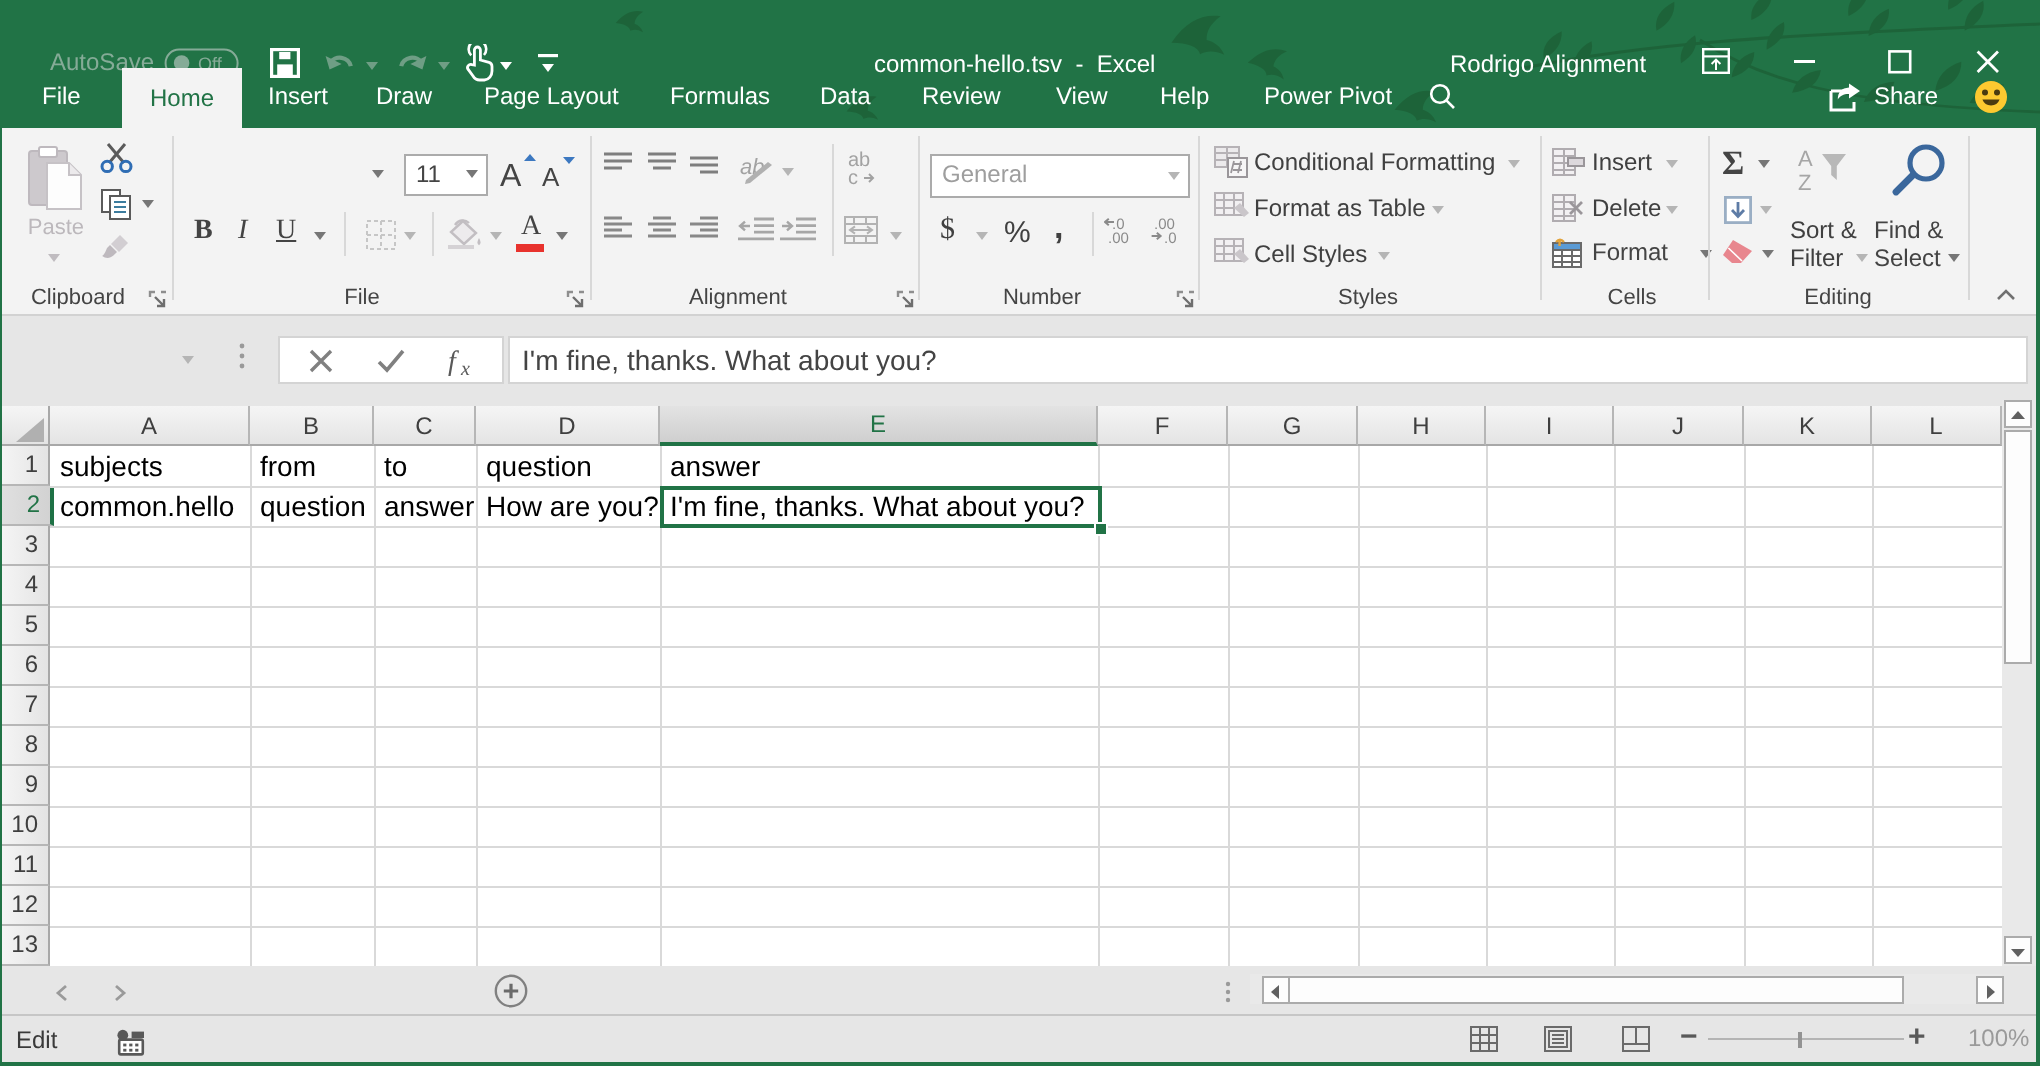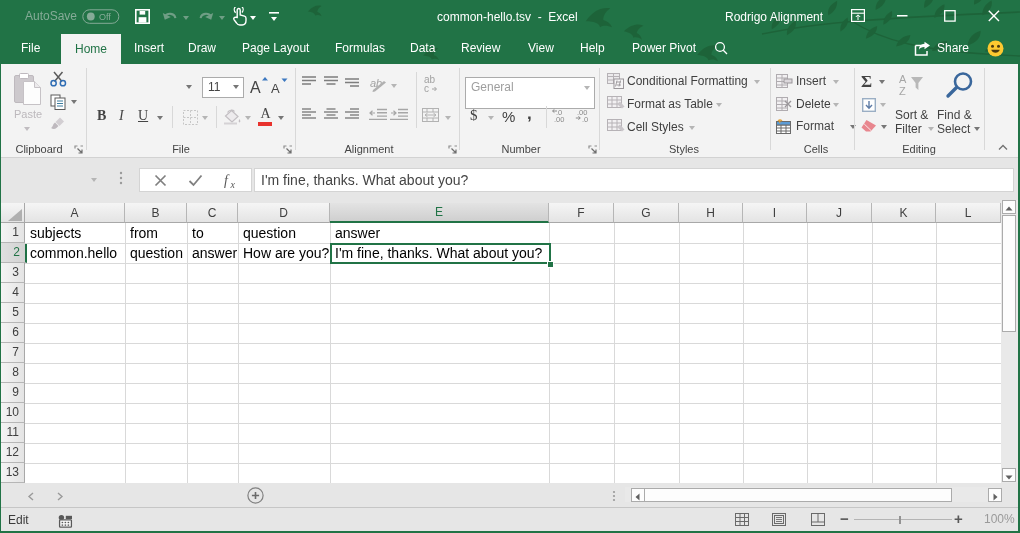--- a/index.html
+++ b/index.html
@@ -1,20 +1,20 @@
 <!DOCTYPE html>
 <html><head>
 <meta charset="utf-8">
 <style>
 *{margin:0;padding:0;box-sizing:border-box}
 html,body{width:1020px;height:533px;overflow:hidden}
 body{font-family:"Liberation Sans",sans-serif;position:relative;background:#fff;-webkit-font-smoothing:antialiased}
 .abs{position:absolute}
 
-#titlebar{left:0;top:0;width:1020px;height:33px}
+#titlebar{left:0;top:15px;width:1020px;height:33px}
 #tabrow{left:0;top:33px;width:1020px;height:31px}
 .ttxt{position:absolute;color:#fff;font-size:12px;white-space:nowrap}
 .mut{color:#85ab97}
 
 .tab{position:absolute;top:0;height:31px;line-height:31px;color:#fff;font-size:12px;white-space:nowrap}
 #hometab{position:absolute;left:61px;top:1px;width:60px;height:30px;background:#f3f3f3;color:#217346;font-size:12px;text-align:center;line-height:30px}
 
 #ribbon{left:0;top:64px;width:1020px;height:94px;background:#f3f3f3;border-bottom:1px solid #d2d2d2}
 .gdiv{position:absolute;top:4px;height:82px;width:1px;background:#d8d8d8}
 .glabel{position:absolute;top:79px;width:100px;text-align:center;font-size:11px;color:#444}
@@ -275,21 +275,21 @@
       <path d="M3.5 7 h10 m-8-1.8 L3 7 l2.5 1.8 M11.5 5.2 L14 7 l-2.5 1.8" stroke="#b2b2b2" fill="none"></path>
     </svg>
   <div class="car dis" style="left:445px;top:52px"></div>
   <div class="glabel" style="left:319px">Alignment</div>
   <svg class="launch" style="left:448px" width="10" height="10">
       <path d="M1 3.5 V1 h2.5 M6.5 1 H9" fill="none" stroke="#8e8e8e" stroke-width="1.2"></path>
       <path d="M3.5 3.5 L7.5 7.5 M8 4.5 V8 H4.5" fill="none" stroke="#6e6e6e" stroke-width="1.2"></path>
     </svg>
   <div class="gdiv" style="left:459px"></div>
 
-  <div class="combo" style="left:465px;top:13px;width:130px;height:32px;color:#9e9e9e">General</div>
+  <div class="combo" style="left:465px;top:13px;width:130px;height:22px;color:#9e9e9e">General</div>
   <div class="car dis" style="left:584px;top:22px"></div>
   <div class="abs gray" style="left:470px;top:43px;font-size:15px;font-family:'Liberation Serif',serif">$</div>
   <div class="car dis" style="left:488px;top:52px"></div>
   <div class="abs gray" style="left:502px;top:44px;font-size:15px">%</div>
   <div class="abs gray" style="left:527px;top:40px;font-size:17px;font-weight:bold">,</div>
   <div class="abs" style="left:546px;top:42px;width:1px;height:22px;background:#d8d8d8"></div>
   <svg class="icn" style="left:552px;top:44px" width="17" height="14">
       <text x="4" y="6.5" font-size="7.5" fill="#8a8a8a" font-family="Liberation Sans">.0</text>
       <text x="2" y="13.5" font-size="7.5" fill="#8a8a8a" font-family="Liberation Sans">.00</text>
       <path d="M5 3 H0.8 m1.6-1.6 L0.5 3 l1.9 1.6" stroke="#8a8a8a" fill="none"></path>

